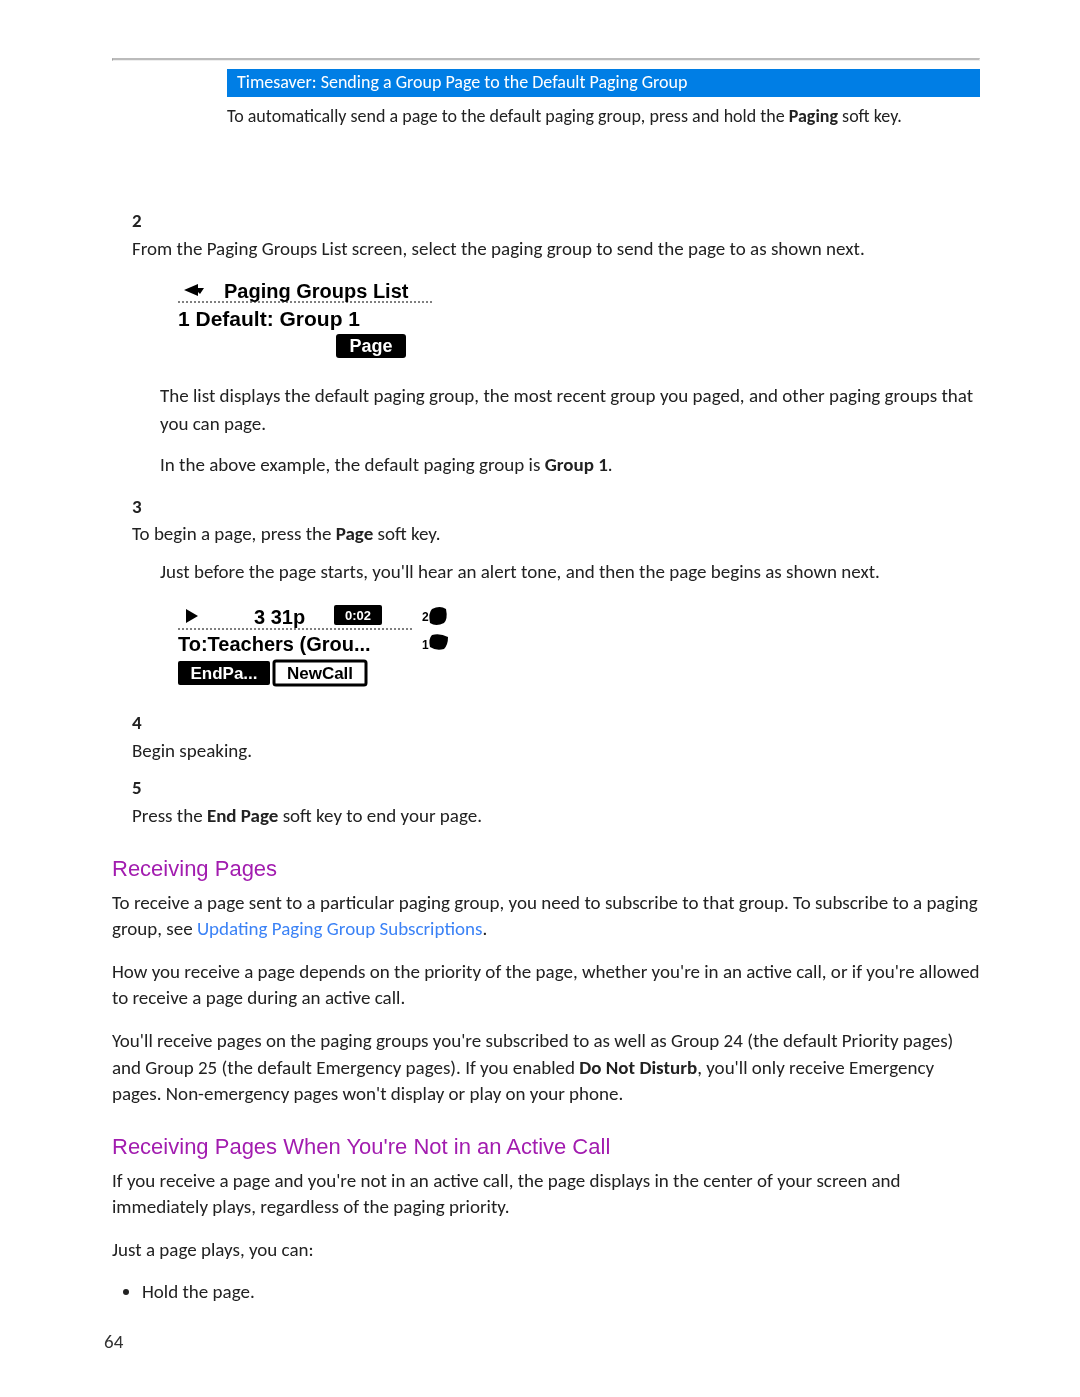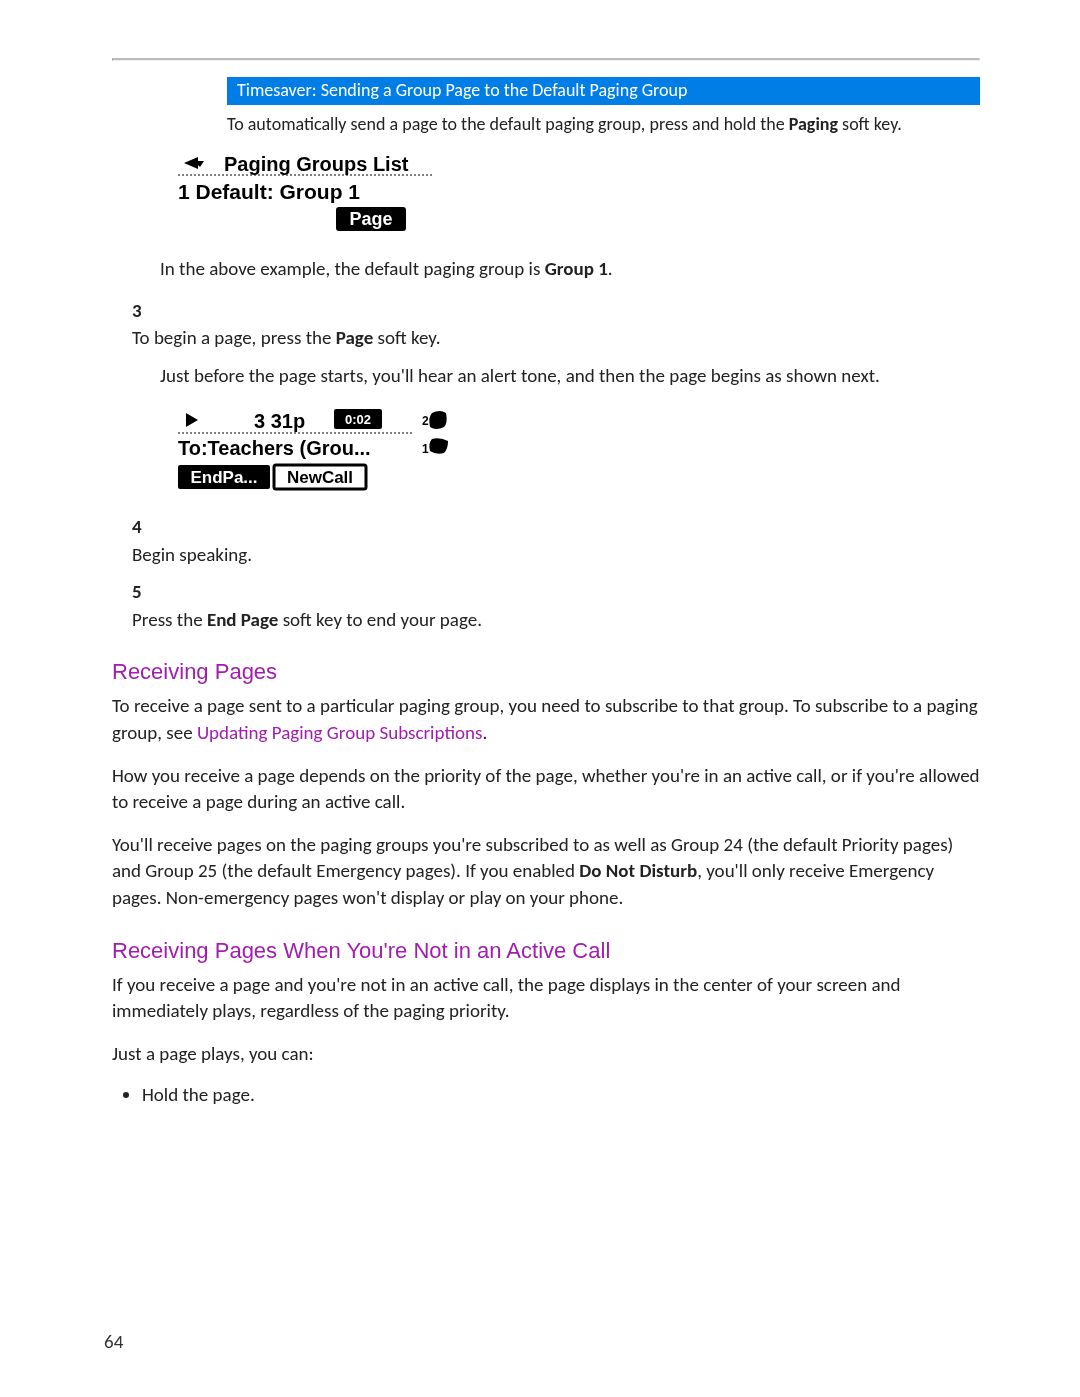--- a/index.html
+++ b/index.html
@@ -21,21 +21,21 @@
     color: #444;
     margin-bottom: 26px;
   }
   .rule {
     border-top: 2px solid #bbb;
     margin: 0;
   }
   .timesaver-block {
     margin-left: 115px;
     margin-right: 0;
-    margin-top: 16px;
+    margin-top: 8px;
   }
   .timesaver-bar {
     background: #007ee5;
     color: #fff;
     font-size: 18px;
     padding: 2px 10px 4px 10px;
   }
   .timesaver-body {
     font-size: 18px;
     padding: 8px 0 0 0;
@@ -74,21 +74,21 @@
     color: #a21caf;
     font-size: 22px;
     font-weight: 400;
     margin: 26px 0 6px 0;
   }
   .body-p {
     font-size: 19px;
     line-height: 1.4;
     margin: 8px 0 16px 0;
   }
-  .link { color: #a21caf; }
+  .link { color: #3b82f6; }
   strong { font-weight: 700; }
   ul.bullets {
     margin: 6px 0 0 30px;
     padding: 0;
     font-size: 19px;
   }
   ul.bullets li { margin: 4px 0; list-style: disc; }
   .page-num {
     position: absolute;
     left: 104px;
@@ -104,36 +104,41 @@
 
   <hr class="rule">
 
   <div class="timesaver-block">
     <div class="timesaver-bar">Timesaver: Sending a Group Page to the Default Paging Group</div>
     <div class="timesaver-body">
       <span>To automatically send a page to the default paging group, press and hold the </span><strong>Paging</strong><span> soft key.</span>
     </div>
   </div>
 
+  <div class="step step-first">
+    <span class="step-num">2</span>
+    <span class="step-body">From the Paging Groups List screen, select the paging group to send the page to as shown next.</span>
+  </div>
 
   <div class="lcd-fig">
     <svg width="260" height="88" viewBox="0 0 260 88">
       <rect x="0" y="0" width="260" height="88" fill="#fff"></rect>
 
       <path d="M8 14 L22 8 L22 12 L28 12 L24 18 L22 16 L22 20 Z" fill="#000"></path>
 
       <line x1="2" y1="26" x2="258" y2="26" stroke="#000" stroke-width="1" stroke-dasharray="2 2"></line>
       <text x="48" y="22" font-family="Helvetica, Arial" font-size="20" font-weight="600" fill="#000">Paging Groups List</text>
       <text x="2" y="50" font-family="Helvetica, Arial" font-size="21" font-weight="600" fill="#000">1 Default: Group 1</text>
 
       <rect x="160" y="58" width="70" height="24" rx="3" fill="#000"></rect>
       <text x="195" y="76" text-anchor="middle" font-family="Helvetica, Arial" font-size="18" font-weight="600" fill="#fff">Page</text>
     </svg>
   </div>
 
+  <div class="step-continue">The list displays the default paging group, the most recent group you paged, and other paging groups that you can page.</div>
   <div class="step-continue">
     <span>In the above example, the default paging group is </span><strong>Group 1</strong><span>.</span>
   </div>
 
   <div class="step">
     <span class="step-num">3</span>
     <span class="step-body">
       <span>To begin a page, press the </span><strong>Page</strong><span> soft key.</span>
     </span>
   </div>

